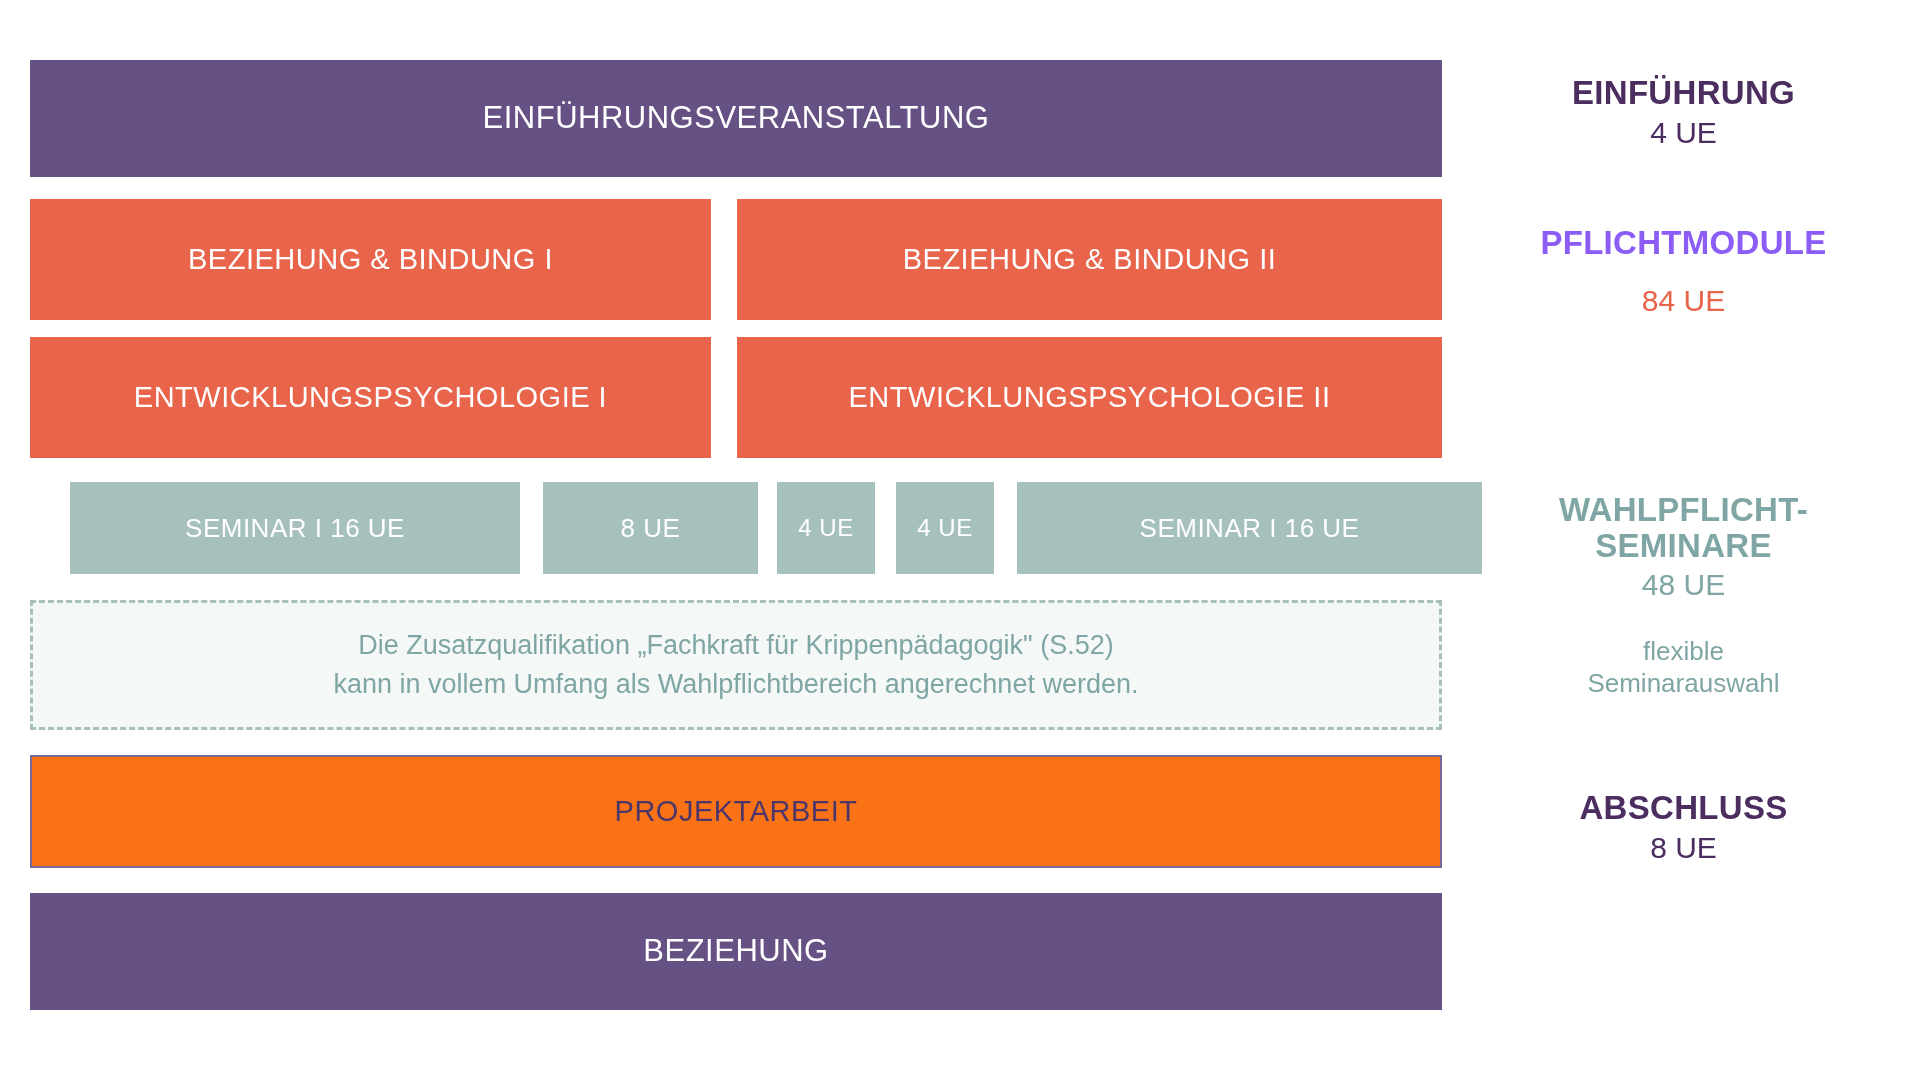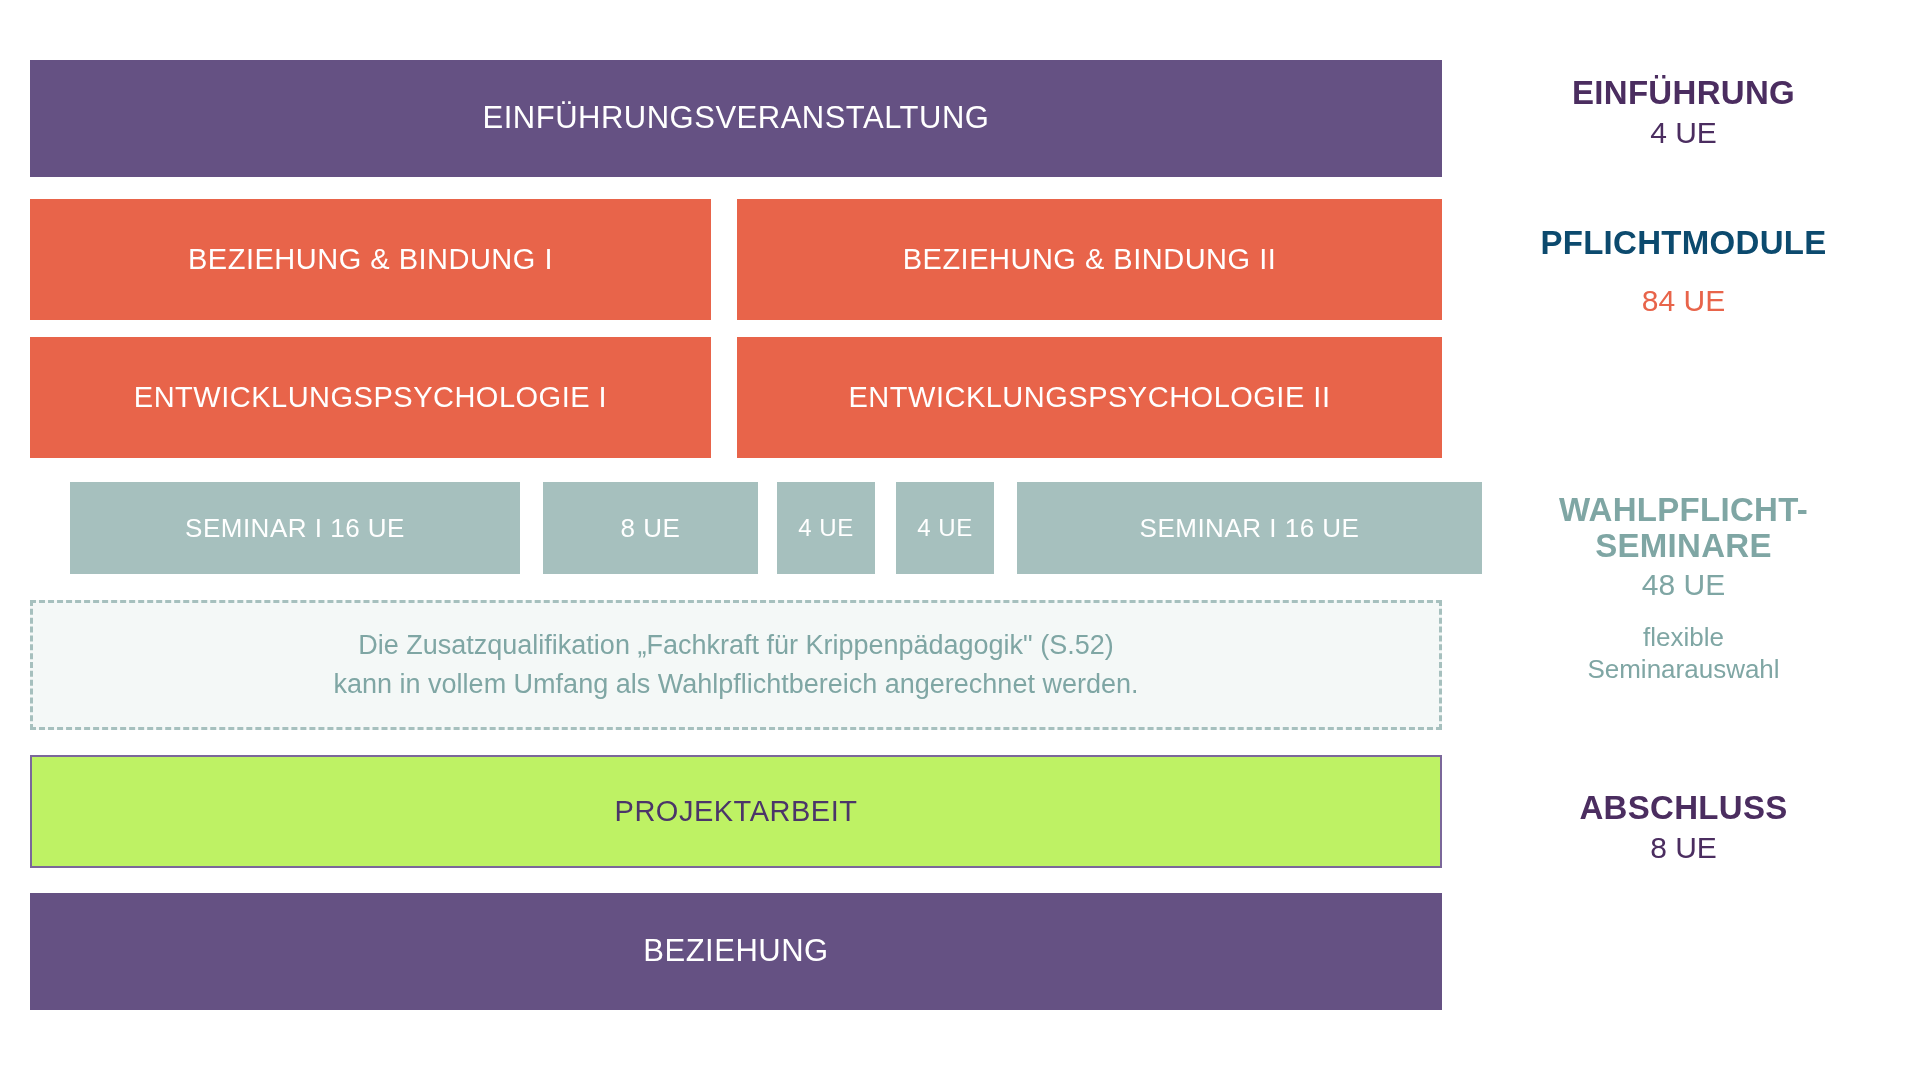--- a/index.html
+++ b/index.html
@@ -64,21 +64,21 @@
     font-size: 26px;
     font-weight: 400;
     margin-left: 40px;
   }
 
   .bar-teal.small {
     font-size: 24px;
   }
 
   .bar-outline {
-    background: #bef264;
+    background: #f97316;
     border: 2px solid #7b679a;
     color: #4b3569;
     font-size: 29px;
     font-weight: 400;
   }
 
   .note-box {
     position: absolute;
     border: 3px dashed #A6C0BE;
     background: #f4f8f7;
@@ -114,26 +114,26 @@
     line-height: 1.1;
   }
   .legend-sub {
     font-weight: 400;
     line-height: 1.2;
   }
 
   .t-einfuehrung .legend-title { color: #4b2d60; font-size: 33px; }
   .t-einfuehrung .legend-sub   { color: #4b2d60; font-size: 30px; margin-top: 4px; }
 
-  .t-pflicht .legend-title { color: #0c4a6e; font-size: 33px; }
+  .t-pflicht .legend-title { color: #8b5cf6; font-size: 33px; }
   .t-pflicht .legend-sub   { color: #E8644A; font-size: 30px; margin-top: 22px; }
 
   .t-wahl .legend-title { color: #7fa6a4; font-size: 33px; }
   .t-wahl .legend-sub   { color: #7fa6a4; font-size: 30px; margin-top: 2px; }
-  .t-wahl .legend-note  { color: #7fa6a4; font-size: 26px; margin-top: 18px; line-height: 1.25; }
+  .t-wahl .legend-note  { color: #7fa6a4; font-size: 26px; margin-top: 32px; line-height: 1.25; }
 
   .t-abschluss .legend-title { color: #4b2d60; font-size: 33px; }
   .t-abschluss .legend-sub   { color: #4b2d60; font-size: 30px; margin-top: 4px; }
 </style>
 </head>
 <body>
 
 <div id="canvas">
 
   <div id="diagram">

